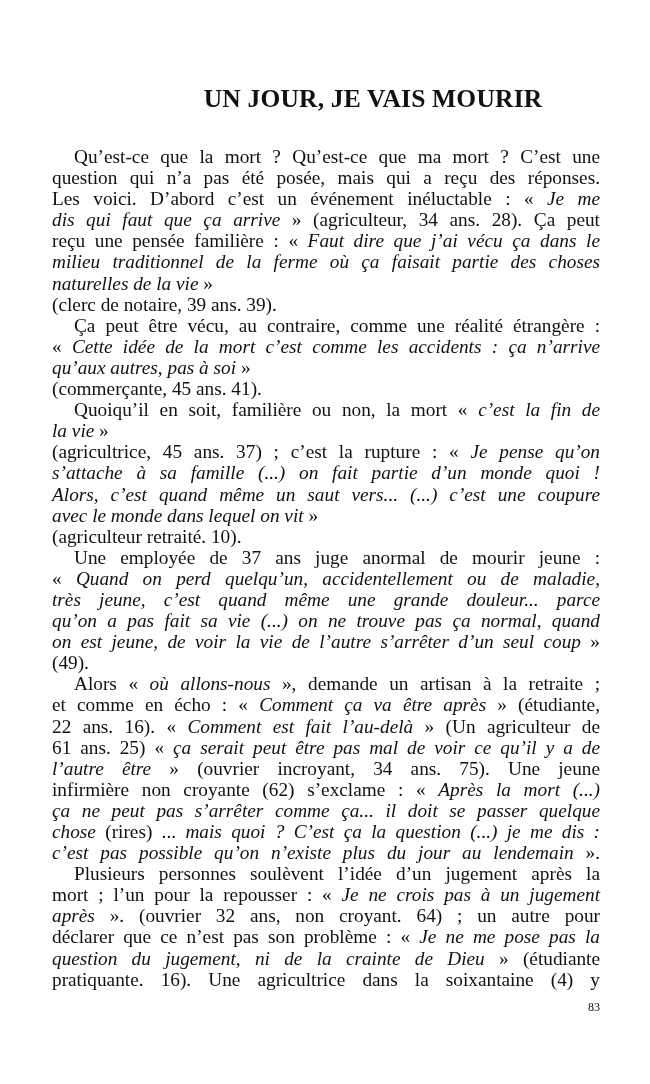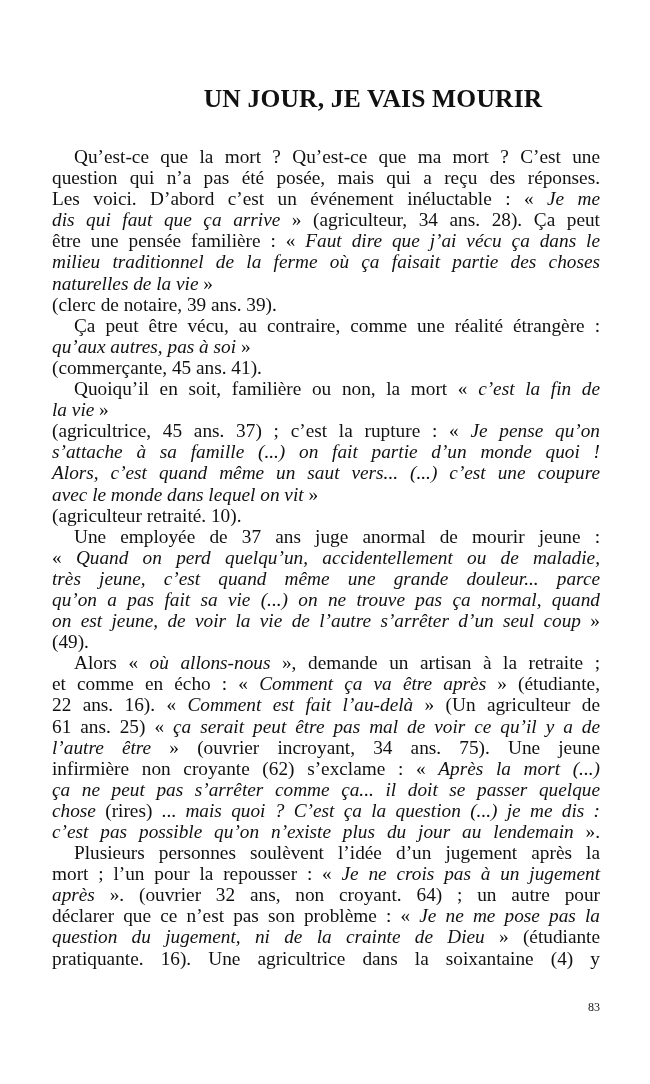--- a/index.html
+++ b/index.html
@@ -19,25 +19,26 @@
 </head>
 <body>
 
 <div>
   <div class="title">UN JOUR, JE VAIS MOURIR</div>
   <div class="body" id="body">
       <div class="line indent"><span>Qu’est-ce que la mort ? Qu’est-ce que ma mort ? C’est une</span></div>
       <div class="line"><span>question qui n’a pas été posée, mais qui a reçu des réponses.</span></div>
       <div class="line"><span>Les voici. D’abord c’est un événement inéluctable : « </span><span class="i">Je me</span></div>
       <div class="line"><span class="i">dis qui faut que ça arrive</span><span> » (agriculteur, 34 ans. 28). Ça peut</span></div>
-      <div class="line"><span>être une pensée familière : « </span><span class="i">Faut dire que j’ai vécu ça dans le</span></div>
+      <div class="line"><span>reçu une pensée familière : « </span><span class="i">Faut dire que j’ai vécu ça dans le</span></div>
       <div class="line"><span class="i">milieu traditionnel de la ferme où ça faisait partie des choses</span></div>
       <div class="line last"><span class="i">naturelles de la vie</span><span> »</span></div>
       <div class="line last"><span>(clerc de notaire, 39 ans. 39).</span></div>
       <div class="line indent"><span>Ça peut être vécu, au contraire, comme une réalité étrangère :</span></div>
+      <div class="line"><span>« </span><span class="i">Cette idée de la mort c’est comme les accidents : ça n’arrive</span></div>
       <div class="line last"><span class="i">qu’aux autres, pas à soi</span><span> »</span></div>
       <div class="line last"><span>(commerçante, 45 ans. 41).</span></div>
       <div class="line indent"><span>Quoiqu’il en soit, familière ou non, la mort « </span><span class="i">c’est la fin de</span></div>
       <div class="line last"><span class="i">la vie</span><span> »</span></div>
       <div class="line"><span>(agricultrice, 45 ans. 37) ; c’est la rupture : « </span><span class="i">Je pense qu’on</span></div>
       <div class="line"><span class="i">s’attache à sa famille (...) on fait partie d’un monde quoi !</span></div>
       <div class="line"><span class="i">Alors, c’est quand même un saut vers... (...) c’est une coupure</span></div>
       <div class="line last"><span class="i">avec le monde dans lequel on vit</span><span> »</span></div>
       <div class="line last"><span>(agriculteur retraité. 10).</span></div>
       <div class="line indent"><span>Une employée de 37 ans juge anormal de mourir jeune :</span></div>

